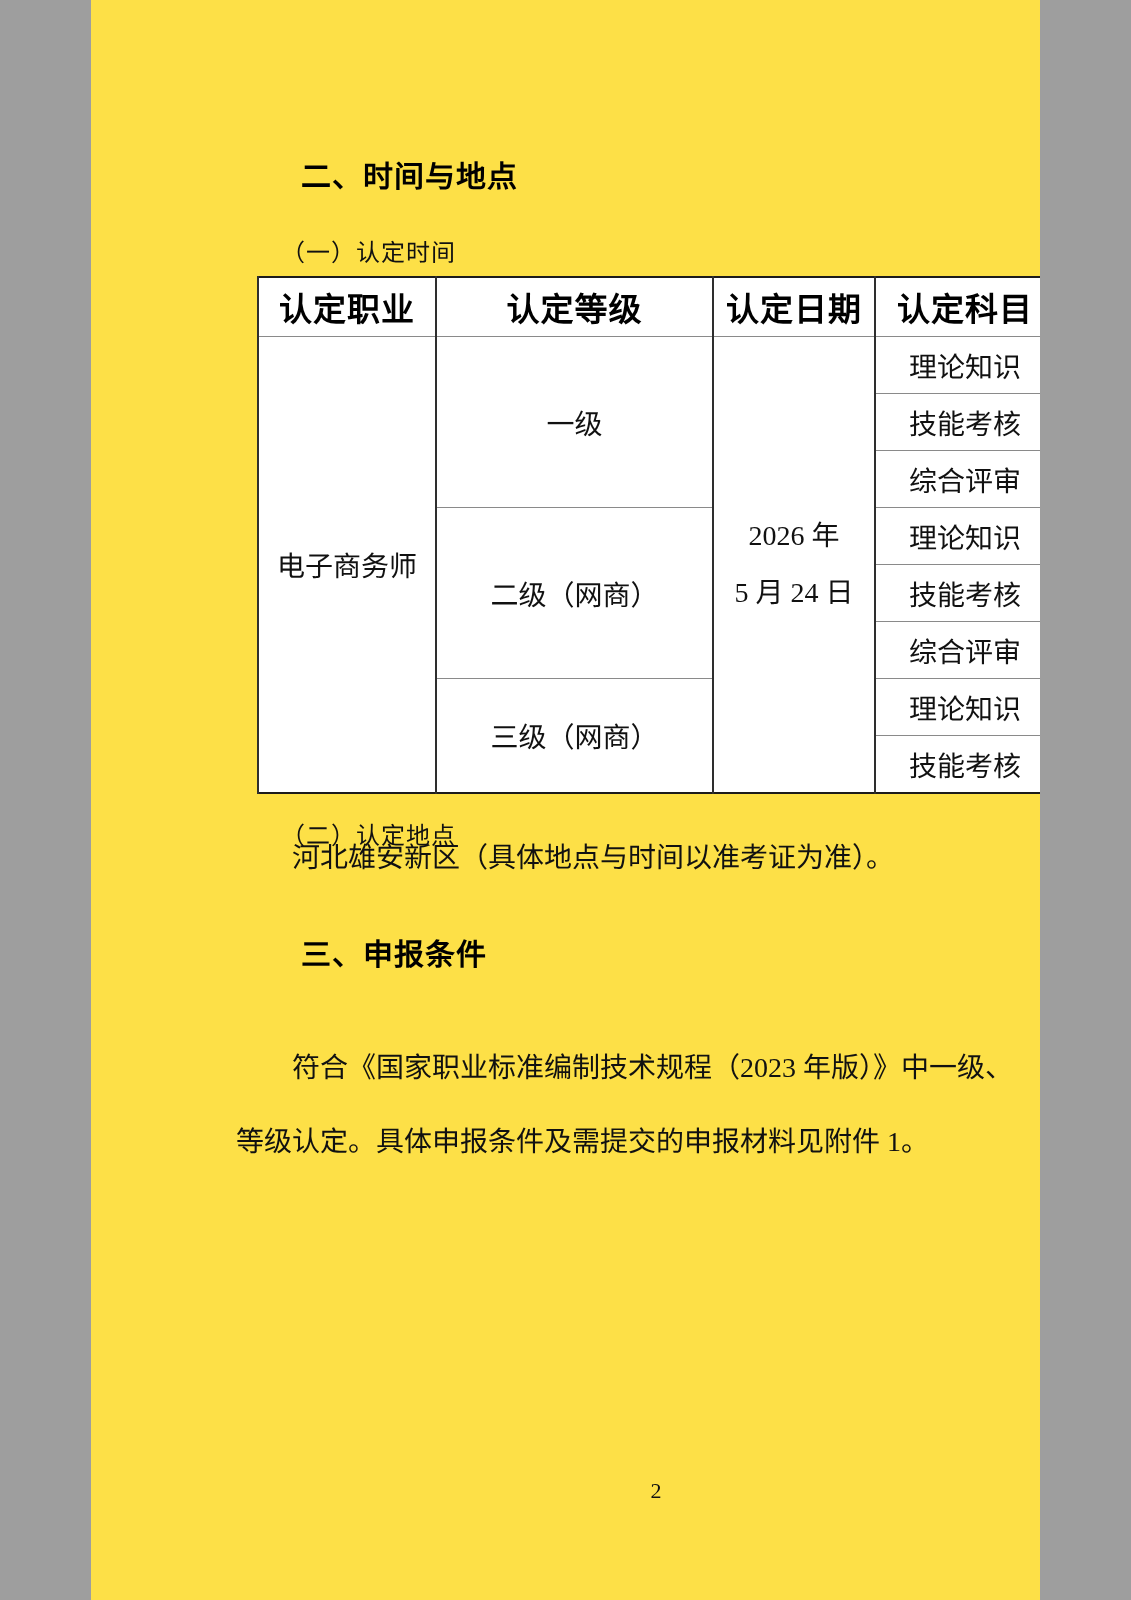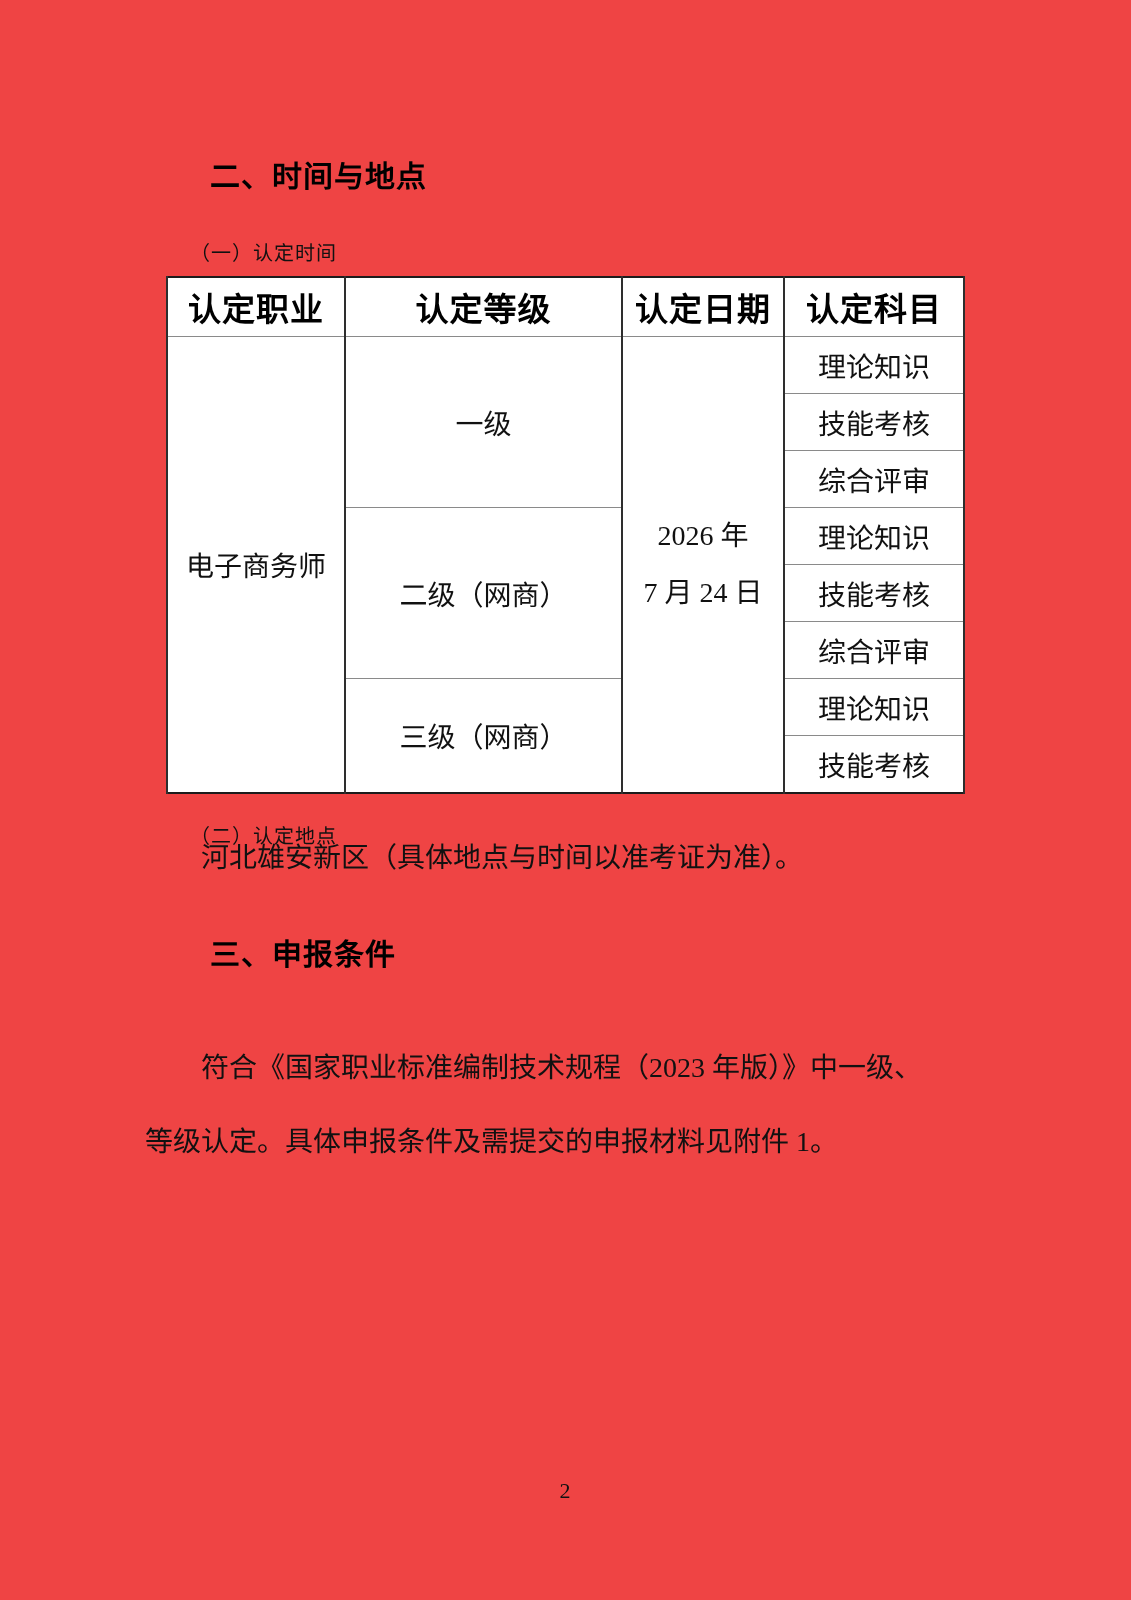--- a/index.html
+++ b/index.html
@@ -2,42 +2,42 @@
 <html lang="zh-CN"><head>
 <meta charset="utf-8">
 <style>
   html, body {
     margin: 0;
     padding: 0;
     background: #9e9e9e;
   }
   .page {
     position: relative;
-    width: 1131px;
+    width: 949px;
     height: 1600px;
     margin: 0 auto;
-    background: #ef4444;
+    background: #fde047;
     color: #000000;
     font-family: "Liberation Serif", serif;
     overflow: hidden;
   }
   
   .heading-bold {
     position: absolute;
     font-family: "Liberation Sans", sans-serif;
     font-weight: 700;
     font-size: 30px;
     line-height: 34px;
     letter-spacing: 1px;
     color: #000;
     white-space: nowrap;
   }
   .sub-heading {
     position: absolute;
-    font-size: 20px;
+    font-size: 24px;
     line-height: 32px;
     letter-spacing: 1px;
     color: #111;
     white-space: nowrap;
   }
   .body-line {
     position: absolute;
     font-size: 28px;
     line-height: 52px;
     color: #111;
@@ -118,21 +118,21 @@
         <th>认定等级</th>
         <th>认定日期</th>
         <th>认定科目</th>
       </tr>
 
       <tr class="body-row">
         <td rowspan="8">电子商务师</td>
         <td rowspan="3">一级</td>
         <td rowspan="8" class="date-cell">
           <span class="date-line">2026 年</span>
-          <span class="date-line">7 月 24 日</span>
+          <span class="date-line">5 月 24 日</span>
         </td>
         <td>理论知识</td>
       </tr>
       <tr class="body-row">
         <td>技能考核</td>
       </tr>
       <tr class="body-row">
         <td>综合评审</td>
       </tr>
 

